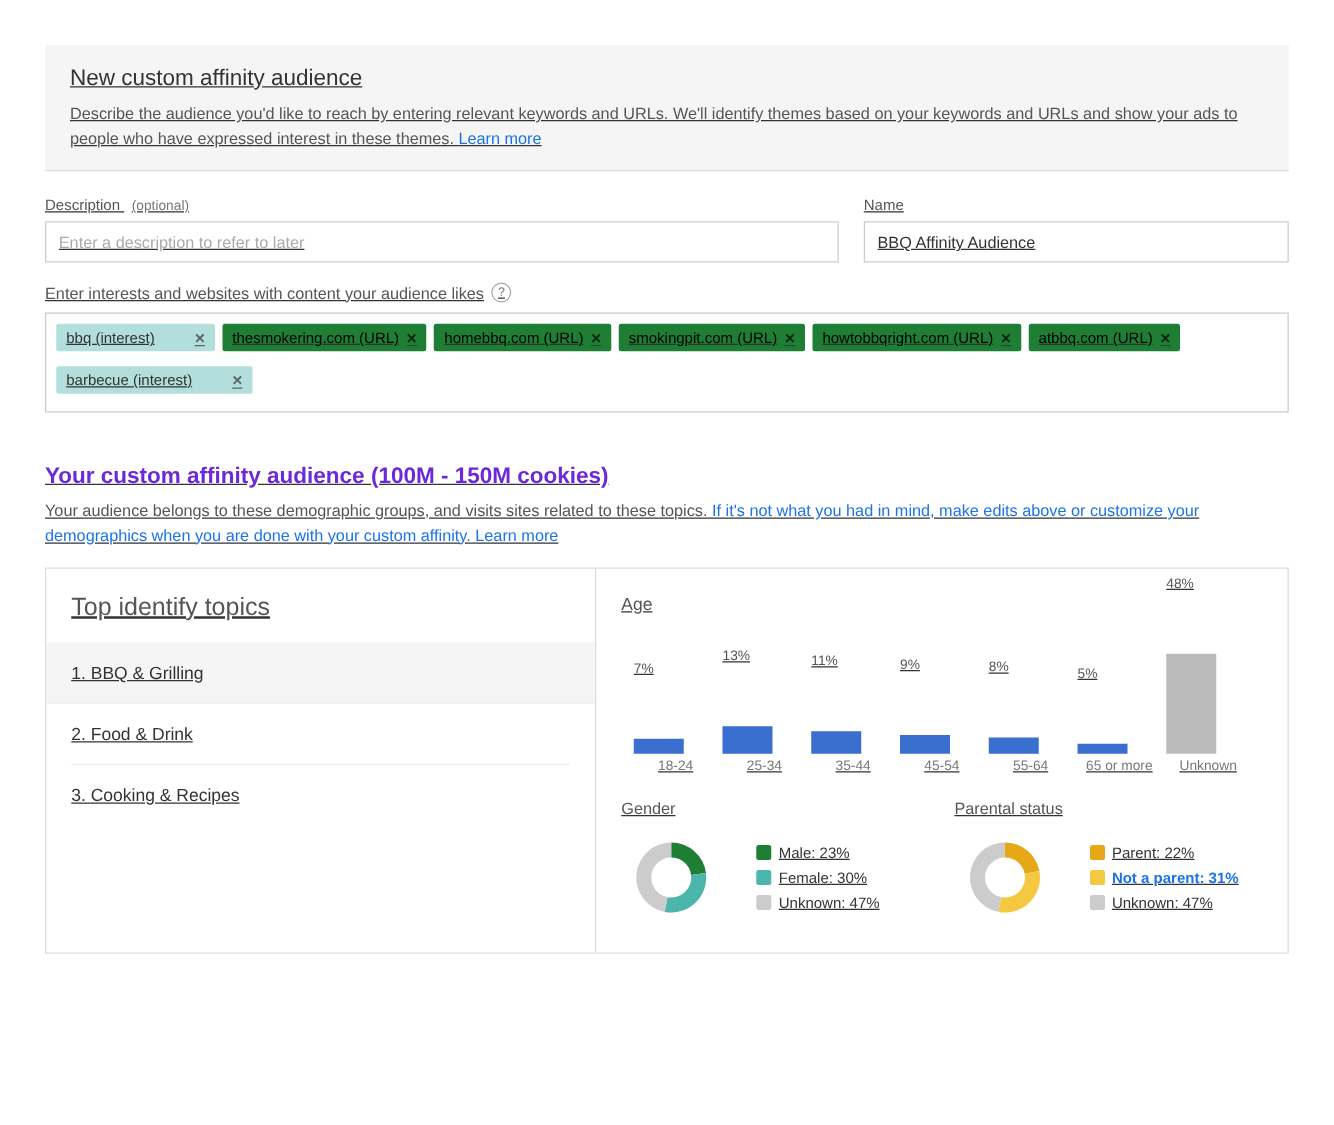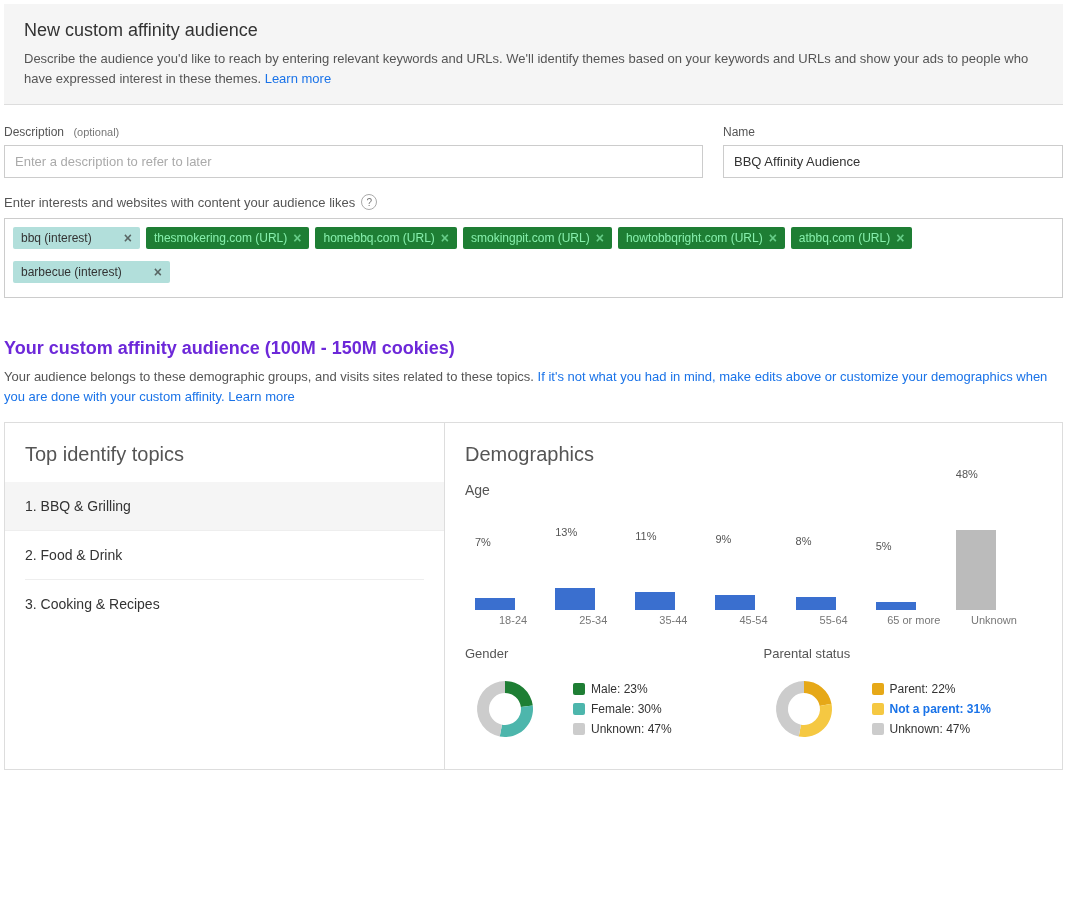--- a/index.html
+++ b/index.html
@@ -1,18 +1,18 @@
 <!DOCTYPE html>
 <html><head>
   <meta charset="utf-8">
   <style>
     * { box-sizing: border-box; margin: 0; padding: 0; }
     body { font-family: Arial, sans-serif; font-size: 13px; color: #333; background: #fff; }
 
-    .page-wrapper { padding: 4px; max-width: 1067px; }
+    .page-wrapper { padding: 36px; max-width: 1067px; text-decoration: underline; }
 
     .header-section { background: #f5f5f5; padding: 16px 20px; border-bottom: 1px solid #ddd; margin-bottom: 20px; }
     .page-title { font-size: 18px; font-weight: normal; color: #333; margin-bottom: 8px; }
     .page-description { font-size: 13px; color: #555; line-height: 1.5; }
     .learn-more-link { color: #1a73e8; text-decoration: none; }
 
     .form-section { padding: 0 0 20px 0; }
 
     .form-row { display: flex; gap: 20px; margin-bottom: 16px; }
     .form-group { display: flex; flex-direction: column; }
@@ -24,21 +24,21 @@
     .form-input { border: 1px solid #ccc; padding: 8px 10px; font-size: 13px; color: #333; outline: none; }
     .form-input::placeholder { color: #aaa; }
 
     .interests-label { font-size: 13px; color: #555; margin-bottom: 8px; display: flex; align-items: center; gap: 6px; }
     .help-icon { display: inline-flex; align-items: center; justify-content: center; width: 16px; height: 16px; border: 1px solid #aaa; border-radius: 50%; font-size: 10px; color: #777; cursor: pointer; }
 
     .tags-container { border: 1px solid #ccc; padding: 8px; min-height: 80px; display: flex; flex-wrap: wrap; gap: 6px; align-items: flex-start; }
 
     .tag { display: inline-flex; align-items: center; padding: 4px 8px; border-radius: 2px; font-size: 12px; gap: 6px; }
     .tag.interest { background: #b2dfdb; color: #333; gap: 32px; }
-    .tag.url { background: #1e7e34; color: #86efac; }
+    .tag.url { background: #1e7e34; color: #000000; }
     .tag-close { cursor: pointer; font-size: 14px; line-height: 1; font-weight: bold; opacity: 0.7; }
 
     .audience-section { margin-top: 20px; }
     .audience-title { font-size: 18px; color: #6d28d9; margin-bottom: 8px; }
     .audience-description { font-size: 13px; color: #555; line-height: 1.5; margin-bottom: 16px; }
     .audience-description a { color: #1a73e8; text-decoration: none; }
 
     .cards-row { display: flex; gap: 0; border: 1px solid #ddd; }
     .card { padding: 20px; }
     .card-left { flex: 0 0 440px; border-right: 1px solid #ddd; }
@@ -153,21 +153,20 @@
       <div class="card card-left">
         <h3 class="card-title">Top identify topics</h3>
         <div id="topics-list">
             <div class="topic-item highlighted">1. BBQ &amp; Grilling</div>
             <div class="topic-item">2. Food &amp; Drink</div>
             <div class="topic-item">3. Cooking &amp; Recipes</div>
           </div>
       </div>
 
       <div class="card card-right">
-        <h3 class="card-title">Demographics</h3>
 
         <div class="demo-section">
           <div class="demo-subtitle">Age</div>
           <div class="age-chart-container">
             <div class="age-bars-row" id="age-bars">
                 <div class="bar-col">
                   <div class="bar-pct-label">7%</div>
                   <div class="bar-rect bar-blue" style="height: 12px;"></div>
                 </div>
                 <div class="bar-col">

